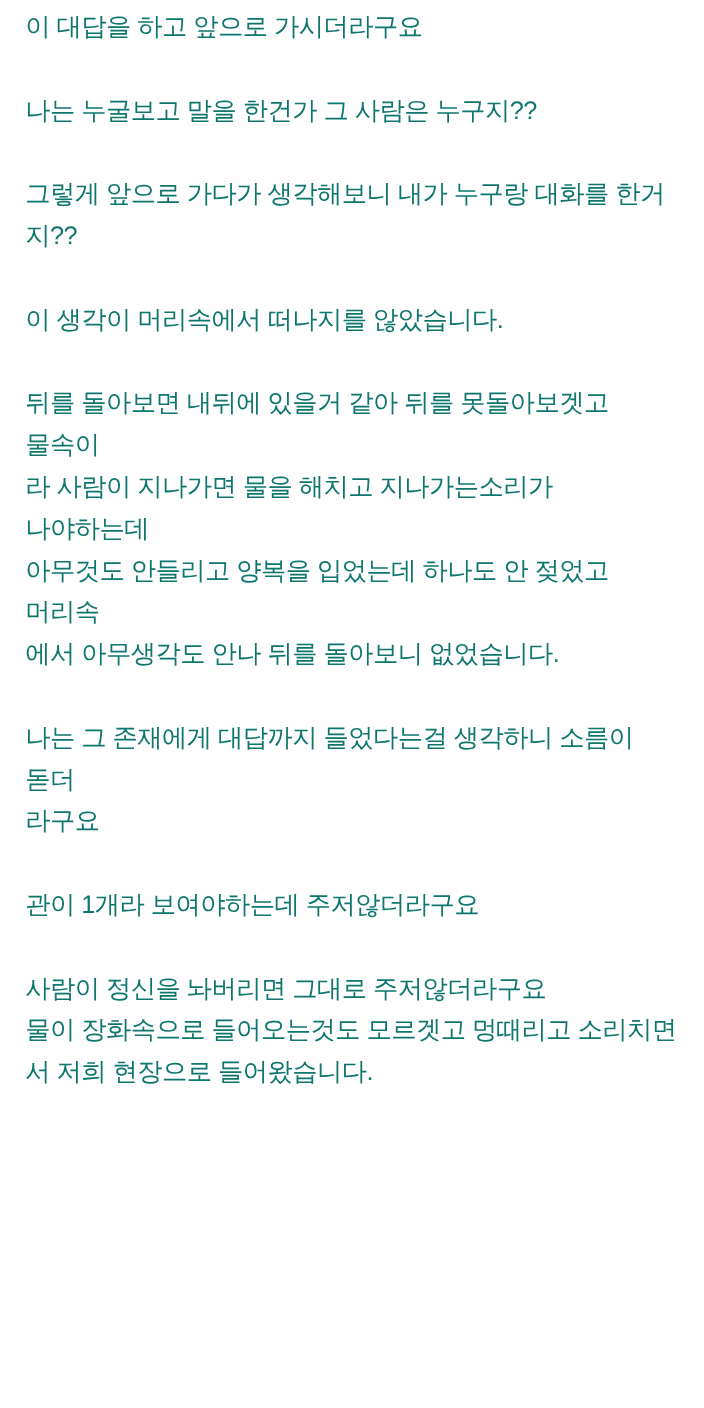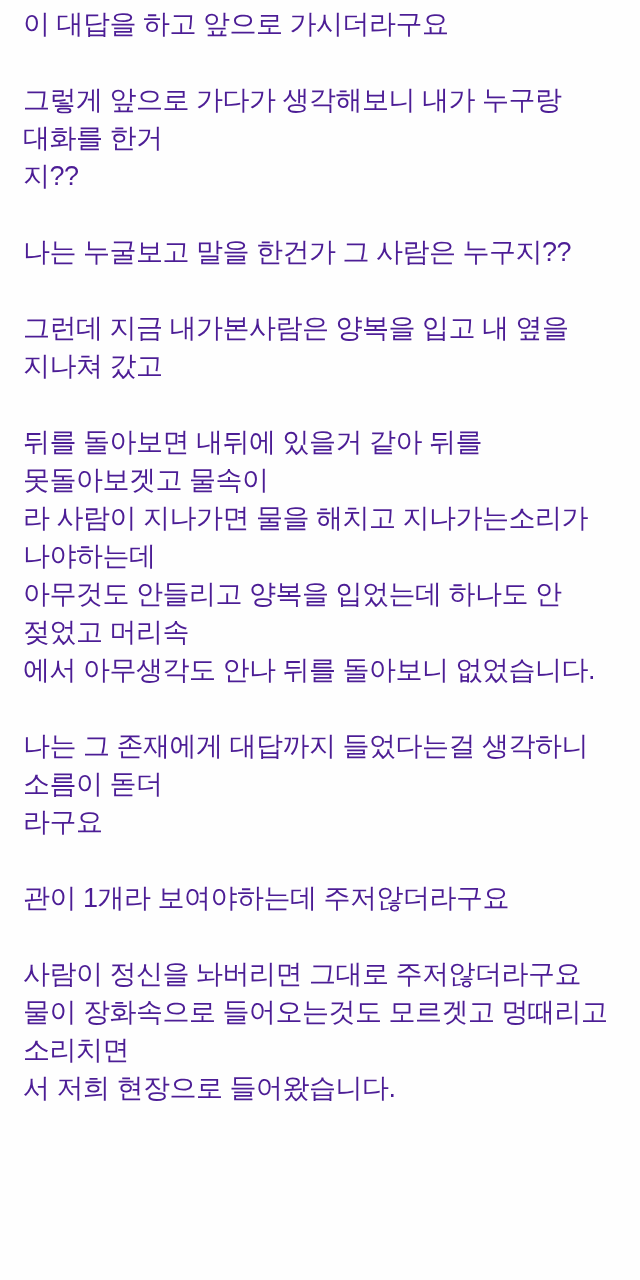--- a/index.html
+++ b/index.html
@@ -16,39 +16,39 @@
   }
   .post-body {
     box-sizing: border-box;
     width: 640px;
     height: 1280px;
     padding: 5px 20px 0 23px;
     overflow: hidden;
   }
   .paragraph {
     margin: 0 0 38px 0;
-    font-size: 27px;
+    font-size: 23px;
     line-height: 38px;
     font-weight: 400;
     letter-spacing: -0.5px;
-    color: #4c1d95;
+    color: #0f766e;
     white-space: pre-line;
     word-break: keep-all;
     overflow-wrap: break-word;
   }
 </style>
 </head>
 <body>
 
 <main class="post-body">
   <p class="paragraph">이 대답을 하고 앞으로 가시더라구요</p>
+  <p class="paragraph">나는 누굴보고 말을 한건가 그 사람은 누구지??</p>
   <p class="paragraph">그렇게 앞으로 가다가 생각해보니 내가 누구랑 대화를 한거
 지??</p>
-  <p class="paragraph">나는 누굴보고 말을 한건가 그 사람은 누구지??</p>
-  <p class="paragraph">그런데 지금 내가본사람은 양복을 입고 내 옆을 지나쳐 갔고</p>
+  <p class="paragraph">이 생각이 머리속에서 떠나지를 않았습니다.</p>
   <p class="paragraph">뒤를 돌아보면 내뒤에 있을거 같아 뒤를 못돌아보겟고 물속이
 라 사람이 지나가면 물을 해치고 지나가는소리가 나야하는데
 아무것도 안들리고 양복을 입었는데 하나도 안 젖었고 머리속
 에서 아무생각도 안나 뒤를 돌아보니 없었습니다.</p>
   <p class="paragraph">나는 그 존재에게 대답까지 들었다는걸 생각하니 소름이 돋더
 라구요</p>
   <p class="paragraph">관이 1개라 보여야하는데 주저않더라구요</p>
   <p class="paragraph">사람이 정신을 놔버리면 그대로 주저않더라구요
 물이 장화속으로 들어오는것도 모르겟고 멍때리고 소리치면
 서 저희 현장으로 들어왔습니다.</p>

